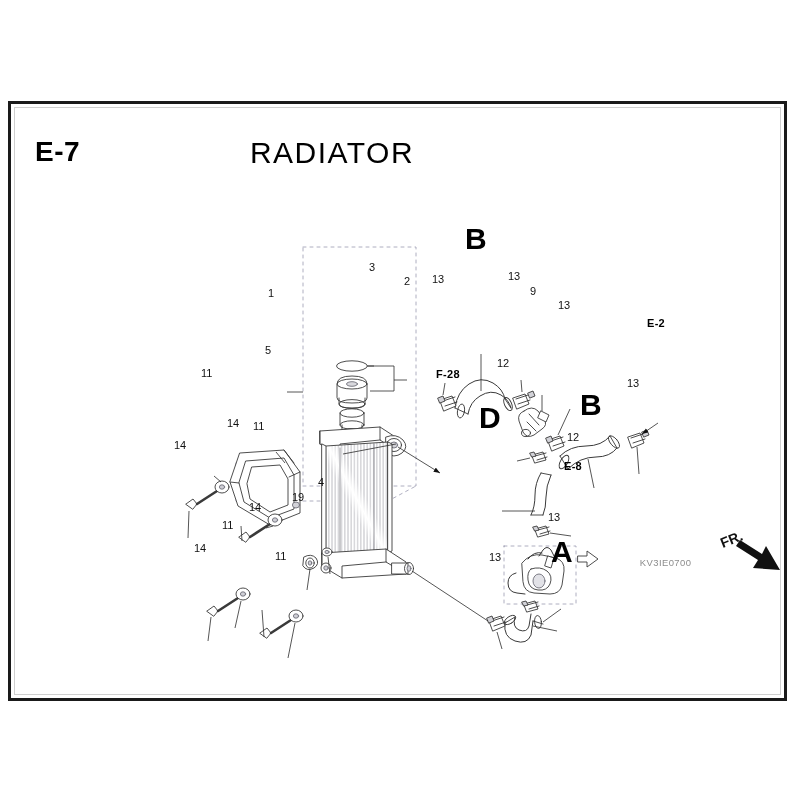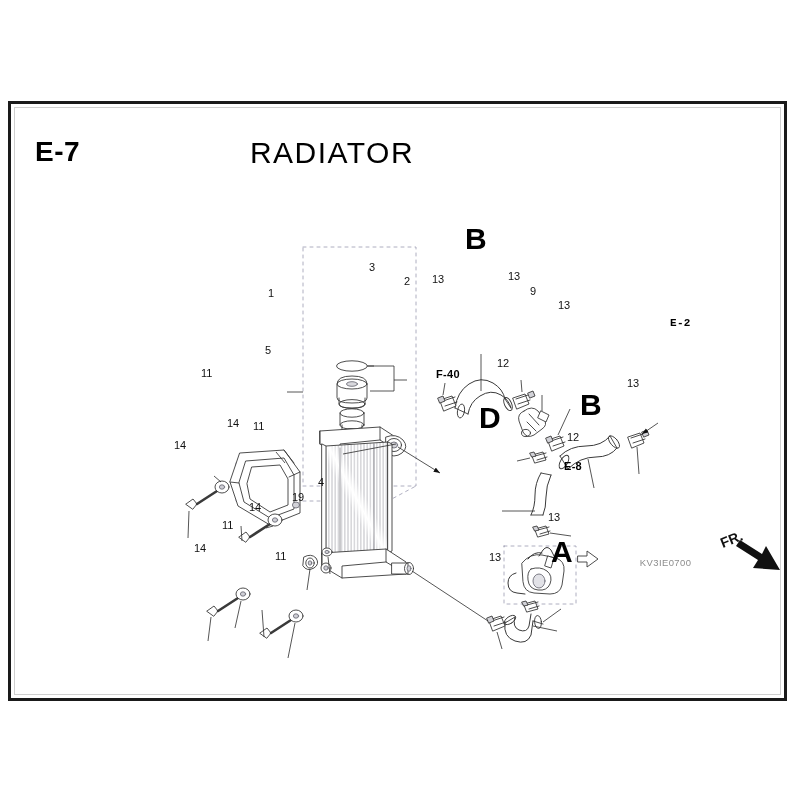--- a/index.html
+++ b/index.html
@@ -329,22 +329,22 @@
     <span class="cal" style="left:174px;top:440px;">14</span>
     <span class="cal" style="left:227px;top:418px;">14</span>
     <span class="cal" style="left:194px;top:543px;">14</span>
     <span class="cal" style="left:249px;top:502px;">14</span>
 
     <span class="bigletter" style="left:551px;top:537px;">A</span>
     <span class="bigletter" style="left:465px;top:224px;">B</span>
     <span class="bigletter" style="left:580px;top:390px;">B</span>
     <span class="bigletter" style="left:479px;top:403px;">D</span>
 
-    <span class="ref" style="left:436px;top:369px;">F-40</span>
-    <span class="ref" style="left:670px;top:318px;font-family:Liberation Mono, monospace;">E-2</span>
+    <span class="ref" style="left:436px;top:369px;">F-28</span>
+    <span class="ref" style="left:647px;top:318px;">E-2</span>
     <span class="ref" style="left:564px;top:461px;">E-8</span>
   </div>
 
   <div id="watermark">KV3IE0700</div>
 
   <div id="fr-arrow-wrap">
     <span id="fr-text">FR.</span>
     <svg style="position:absolute;left:736px;top:536px;" width="48" height="40" viewBox="0 0 48 40">
       <path d="M4,4 L26,18 L30,10 L44,34 L17,32 L22,24 L0,10 Z" fill="#111"></path>
     </svg>

